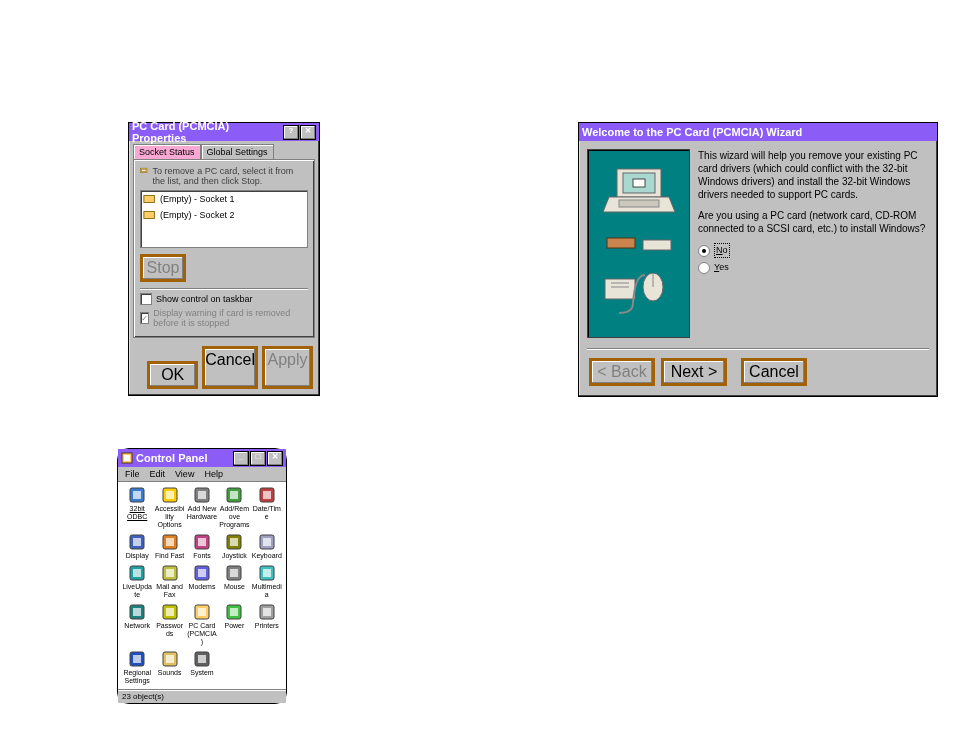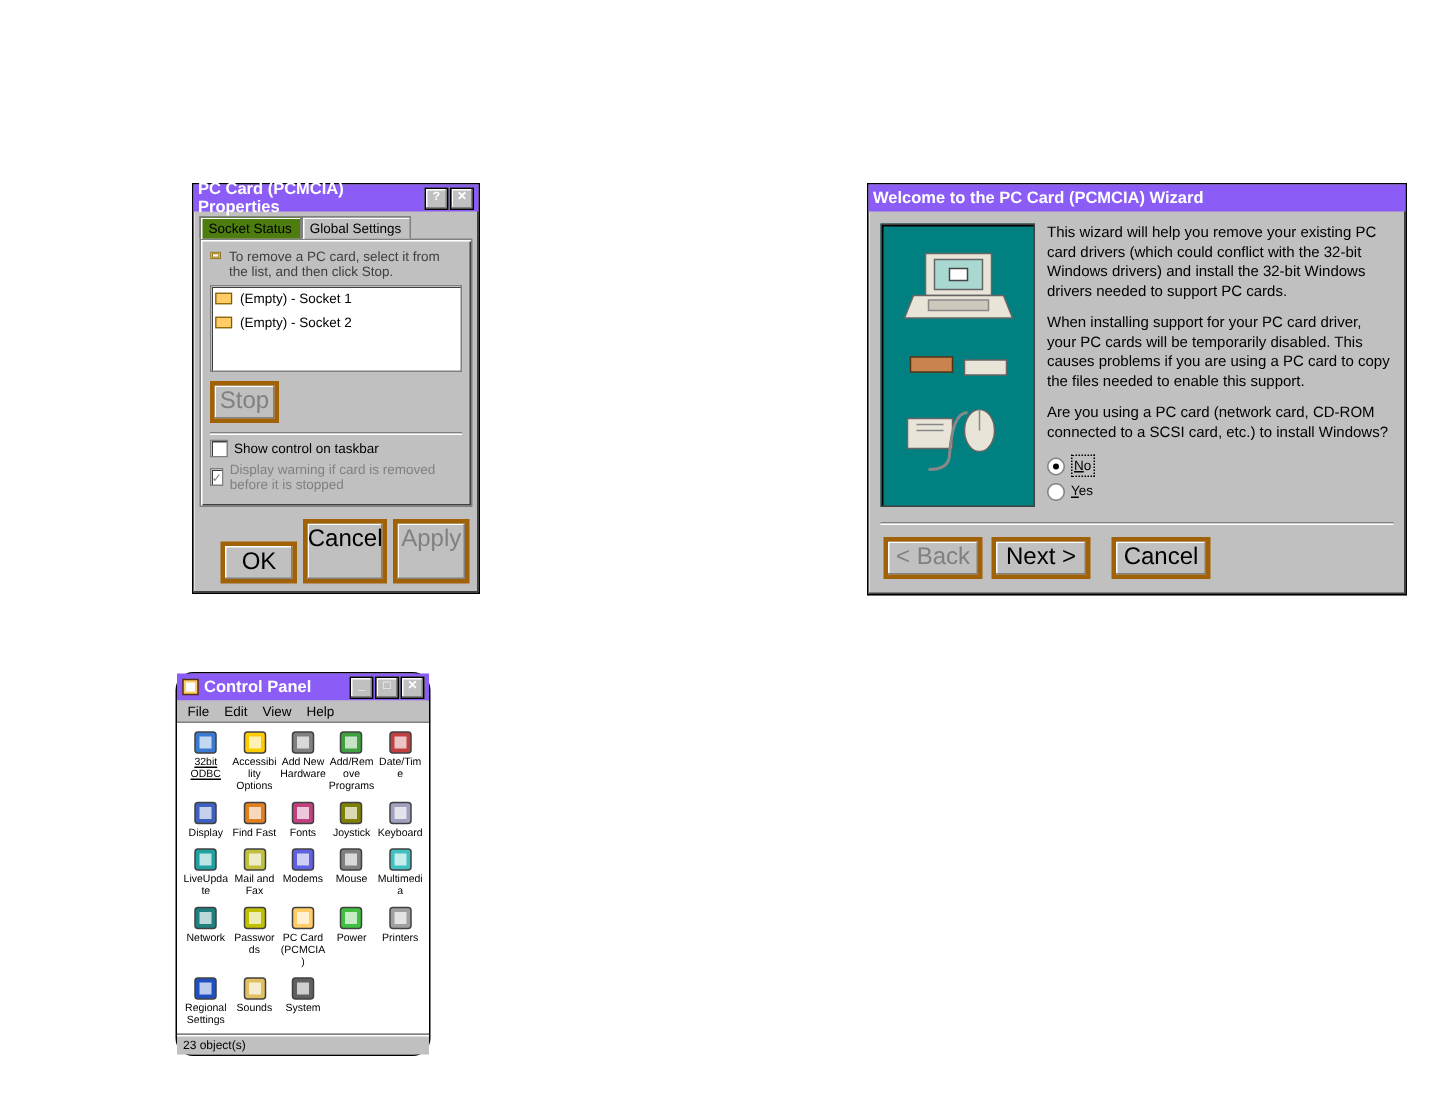--- a/index.html
+++ b/index.html
@@ -56,21 +56,21 @@
   }
   .tab {
     background: #c0c0c0;
     border: 1px solid #808080;
     border-bottom: none;
     box-shadow: inset 1px 1px #fff;
     padding: 2px 5px;
     font-size: 9px;
     position: relative;
   }
-  .tab.active { background: #4d7c0f; z-index: 2; }
+  .tab.active { background: #f9a8d4; z-index: 2; }
   .tabpanel {
     margin: 0 4px 4px 4px;
     border: 1px solid #808080;
     box-shadow: inset 1px 1px #fff, inset -1px -1px #404040;
     background: #c0c0c0;
     padding: 6px;
   }
   .instr-row {
     display: flex;
     align-items: flex-start;
@@ -323,21 +323,20 @@
         <rect x="6" y="6" width="30" height="20" fill="#e8e4d8" stroke="#666"></rect>
         <line x1="12" y1="10" x2="30" y2="10" stroke="#888"></line>
         <line x1="12" y1="14" x2="30" y2="14" stroke="#888"></line>
         <ellipse cx="54" cy="14" rx="10" ry="14" fill="#e8e4d8" stroke="#666"></ellipse>
         <line x1="54" y1="0" x2="54" y2="14" stroke="#888"></line>
         <path d="M 46 2 Q 36 2 34 30 Q 34 40 20 40" fill="none" stroke="#888" stroke-width="2"></path>
       </svg>
     </div>
     <div class="wiz-text">
       <p>This wizard will help you remove your existing PC card drivers (which could conflict with the 32-bit Windows drivers) and install the 32-bit Windows drivers needed to support PC cards.</p>
-      <p>When installing support for your PC card driver, your PC cards will be temporarily disabled. This causes problems if you are using a PC card to copy the files needed to enable this support.</p>
       <p>Are you using a PC card (network card, CD-ROM connected to a SCSI card, etc.) to install Windows?</p>
       <div class="checkbox-row">
         <span class="radio selected"></span>
         <span class="dotted-focus"><u>N</u><span>o</span></span>
       </div>
       <div class="checkbox-row">
         <span class="radio"></span>
         <span><u>Y</u>es</span>
       </div>
     </div>

